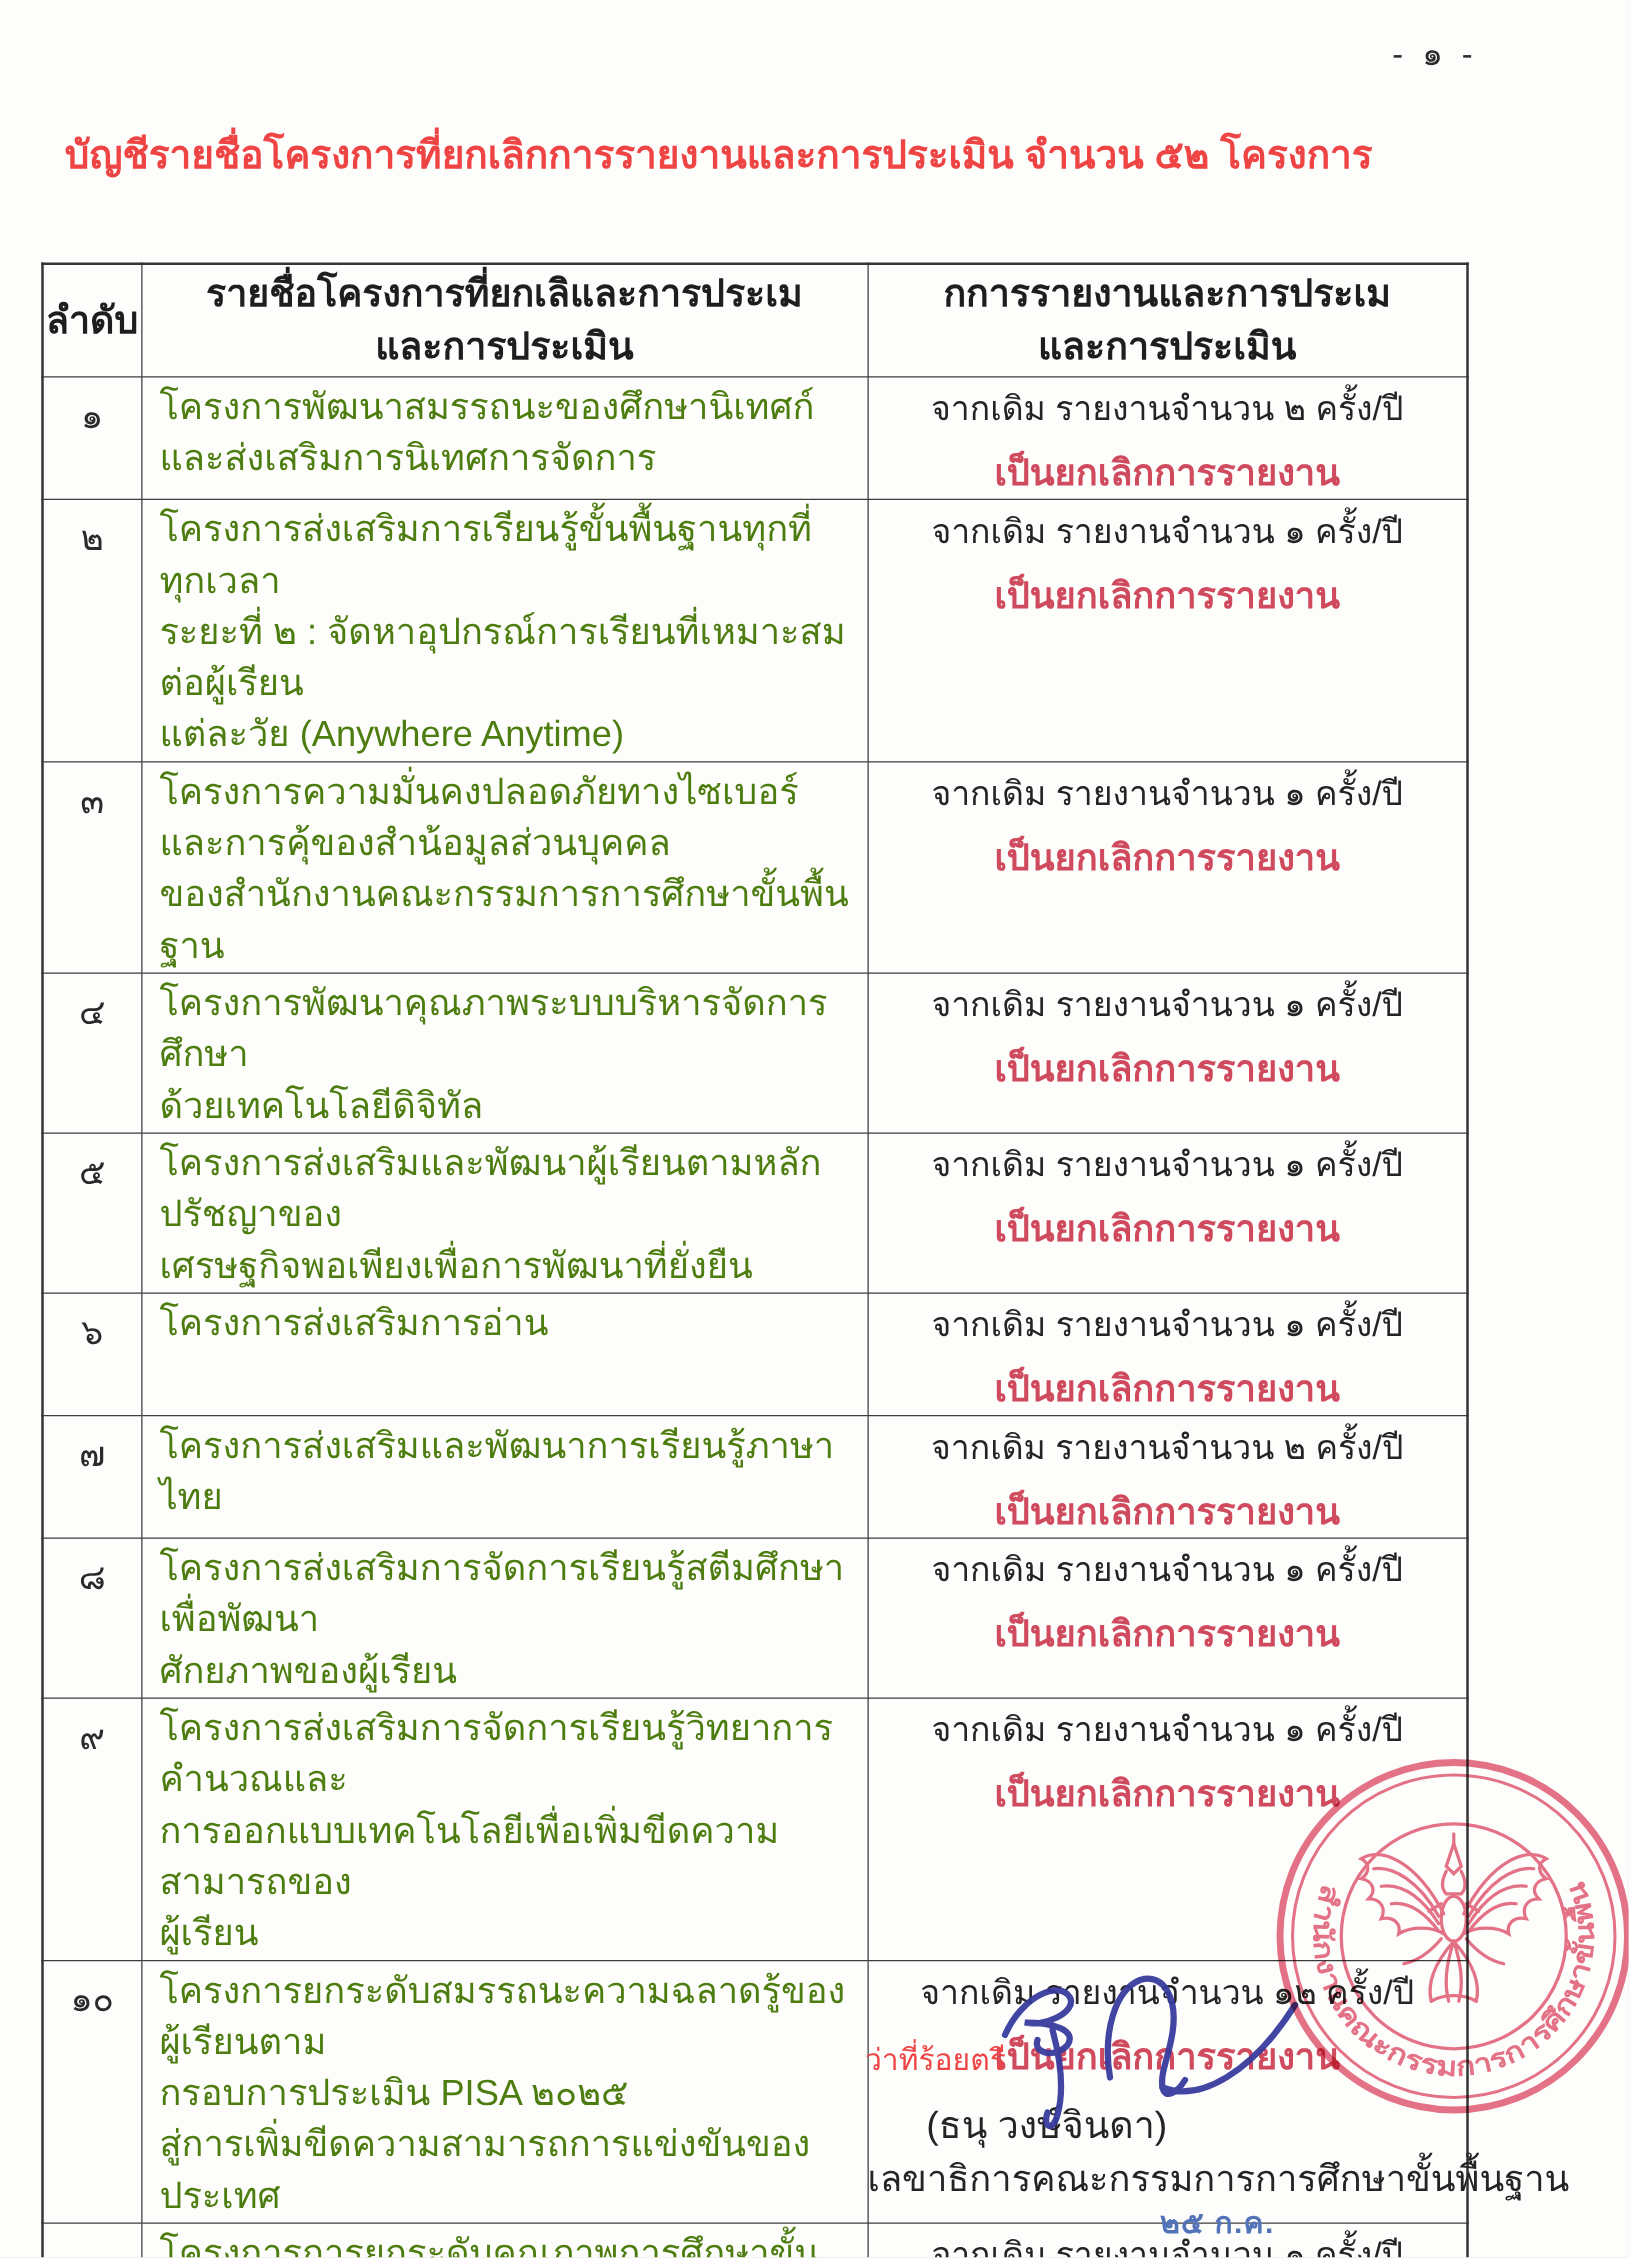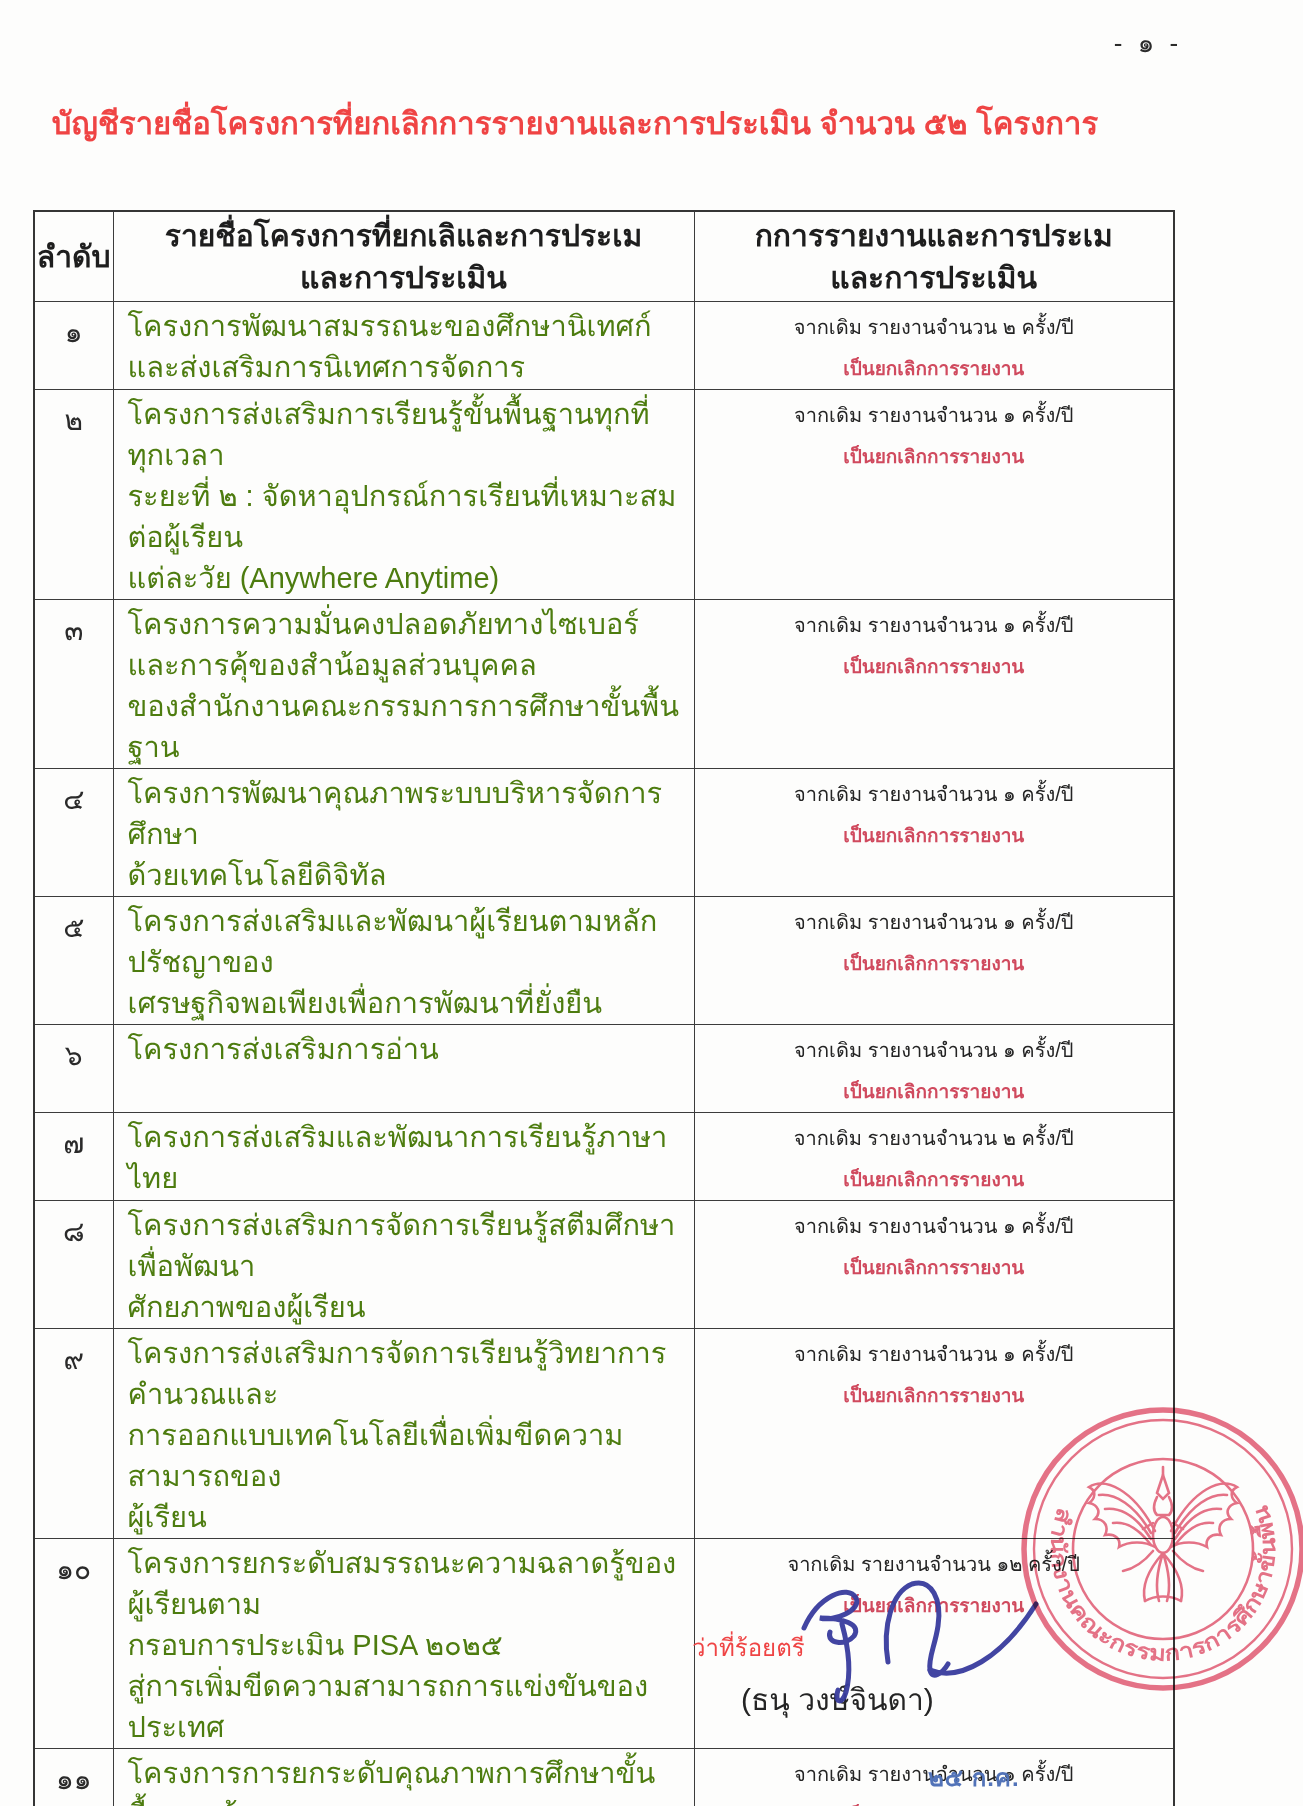--- a/index.html
+++ b/index.html
@@ -35,22 +35,22 @@
     font-size:30px;font-weight:bold;color:#1e1e1e;line-height:42px;
     text-align:center;
   }
   col.c-no{width:79px;} col.c-proj{width:581px;} col.c-res{width:480px;}
   td.cell-no{
     text-align:center;font-size:28px;padding-top:8px;color:#2a2a2a;
   }
   td.cell-proj{padding:4px 8px 0 14px;}
   td.cell-proj .pline{font-size:29px;line-height:41px;color:#4d7c0f;}
   td.cell-res{text-align:center;padding-top:5px;}
-  td.cell-res .from{font-size:20px;line-height:40px;color:#242424;}
-  td.cell-res .to{font-size:19px;line-height:40px;font-weight:600;margin-top:2px;}
+  td.cell-res .from{font-size:27px;line-height:40px;color:#242424;}
+  td.cell-res .to{font-size:29px;line-height:40px;font-weight:600;margin-top:12px;}
   .sig-rank{position:absolute;left:692px;top:1628px;font-size:24px;color:#ef4444;}
   .sig-name{position:absolute;left:741px;top:1676px;font-size:30px;color:#242424;}
   .sig-pos{position:absolute;left:694px;top:1720px;font-size:29px;color:#242424;}
   .sig-date{
     position:absolute;left:928px;top:1758px;width:160px;
     font-size:24px;font-weight:bold;letter-spacing:1px;
   }
   .sig-svg{position:absolute;left:790px;top:1566px;}
   .stamp-svg{position:absolute;left:1013px;top:1399px;mix-blend-mode:multiply;opacity:.92;}
 </style>
@@ -203,20 +203,21 @@
           <td class="cell-res">
             <div class="from">จากเดิม รายงานจำนวน ๑ ครั้ง/ปี</div>
             <div class="to" style="color: rgb(208, 74, 94);">เป็นยกเลิกการรายงาน</div>
           </td>
         </tr>
       </tbody>
   </table>
 
   <div class="sig-rank">ว่าที่ร้อยตรี</div>
   <div class="sig-name">(ธนุ  วงษ์จินดา)</div>
+  <div class="sig-pos">เลขาธิการคณะกรรมการการศึกษาขั้นพื้นฐาน</div>
   <div class="sig-date" style="color: rgb(82, 115, 184);">๒๕ ก.ค. ๒๕๖๘</div>
 
   <svg class="sig-svg" width="270" height="150" viewBox="0 0 270 150" fill="none">
     <g stroke="#383c9e" stroke-width="5" stroke-linecap="round" fill="none" opacity="0.95">
       <path d="M14,62 C28,30 58,18 66,32 C72,44 44,56 30,52 C52,52 72,58 64,70 C56,80 36,78 40,66"></path>
       <path d="M52,58 C58,80 62,104 56,126 C52,140 44,136 48,124"></path>
       <path d="M98,96 C92,60 102,26 122,18 C142,12 152,34 148,60 C145,80 138,92 140,104 C142,114 152,108 158,98"></path>
       <path d="M140,104 C170,116 212,92 246,38"></path>
     </g>
   </svg>

